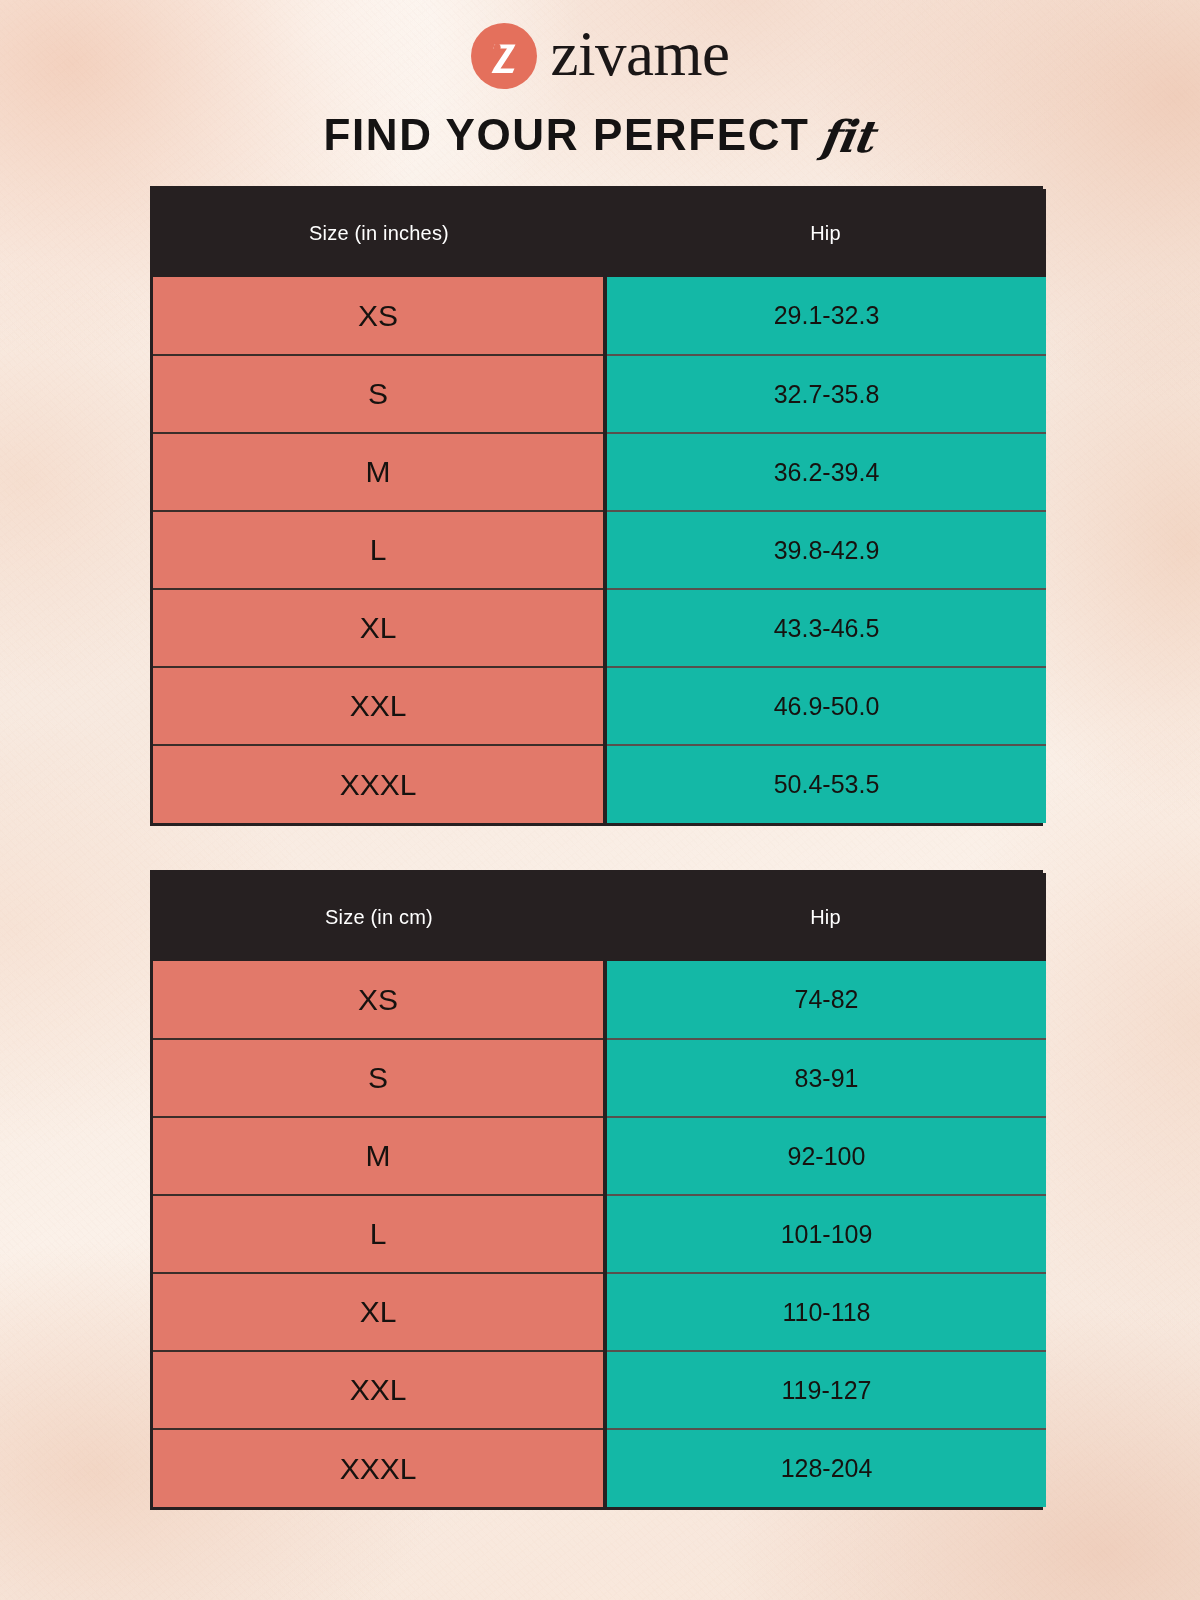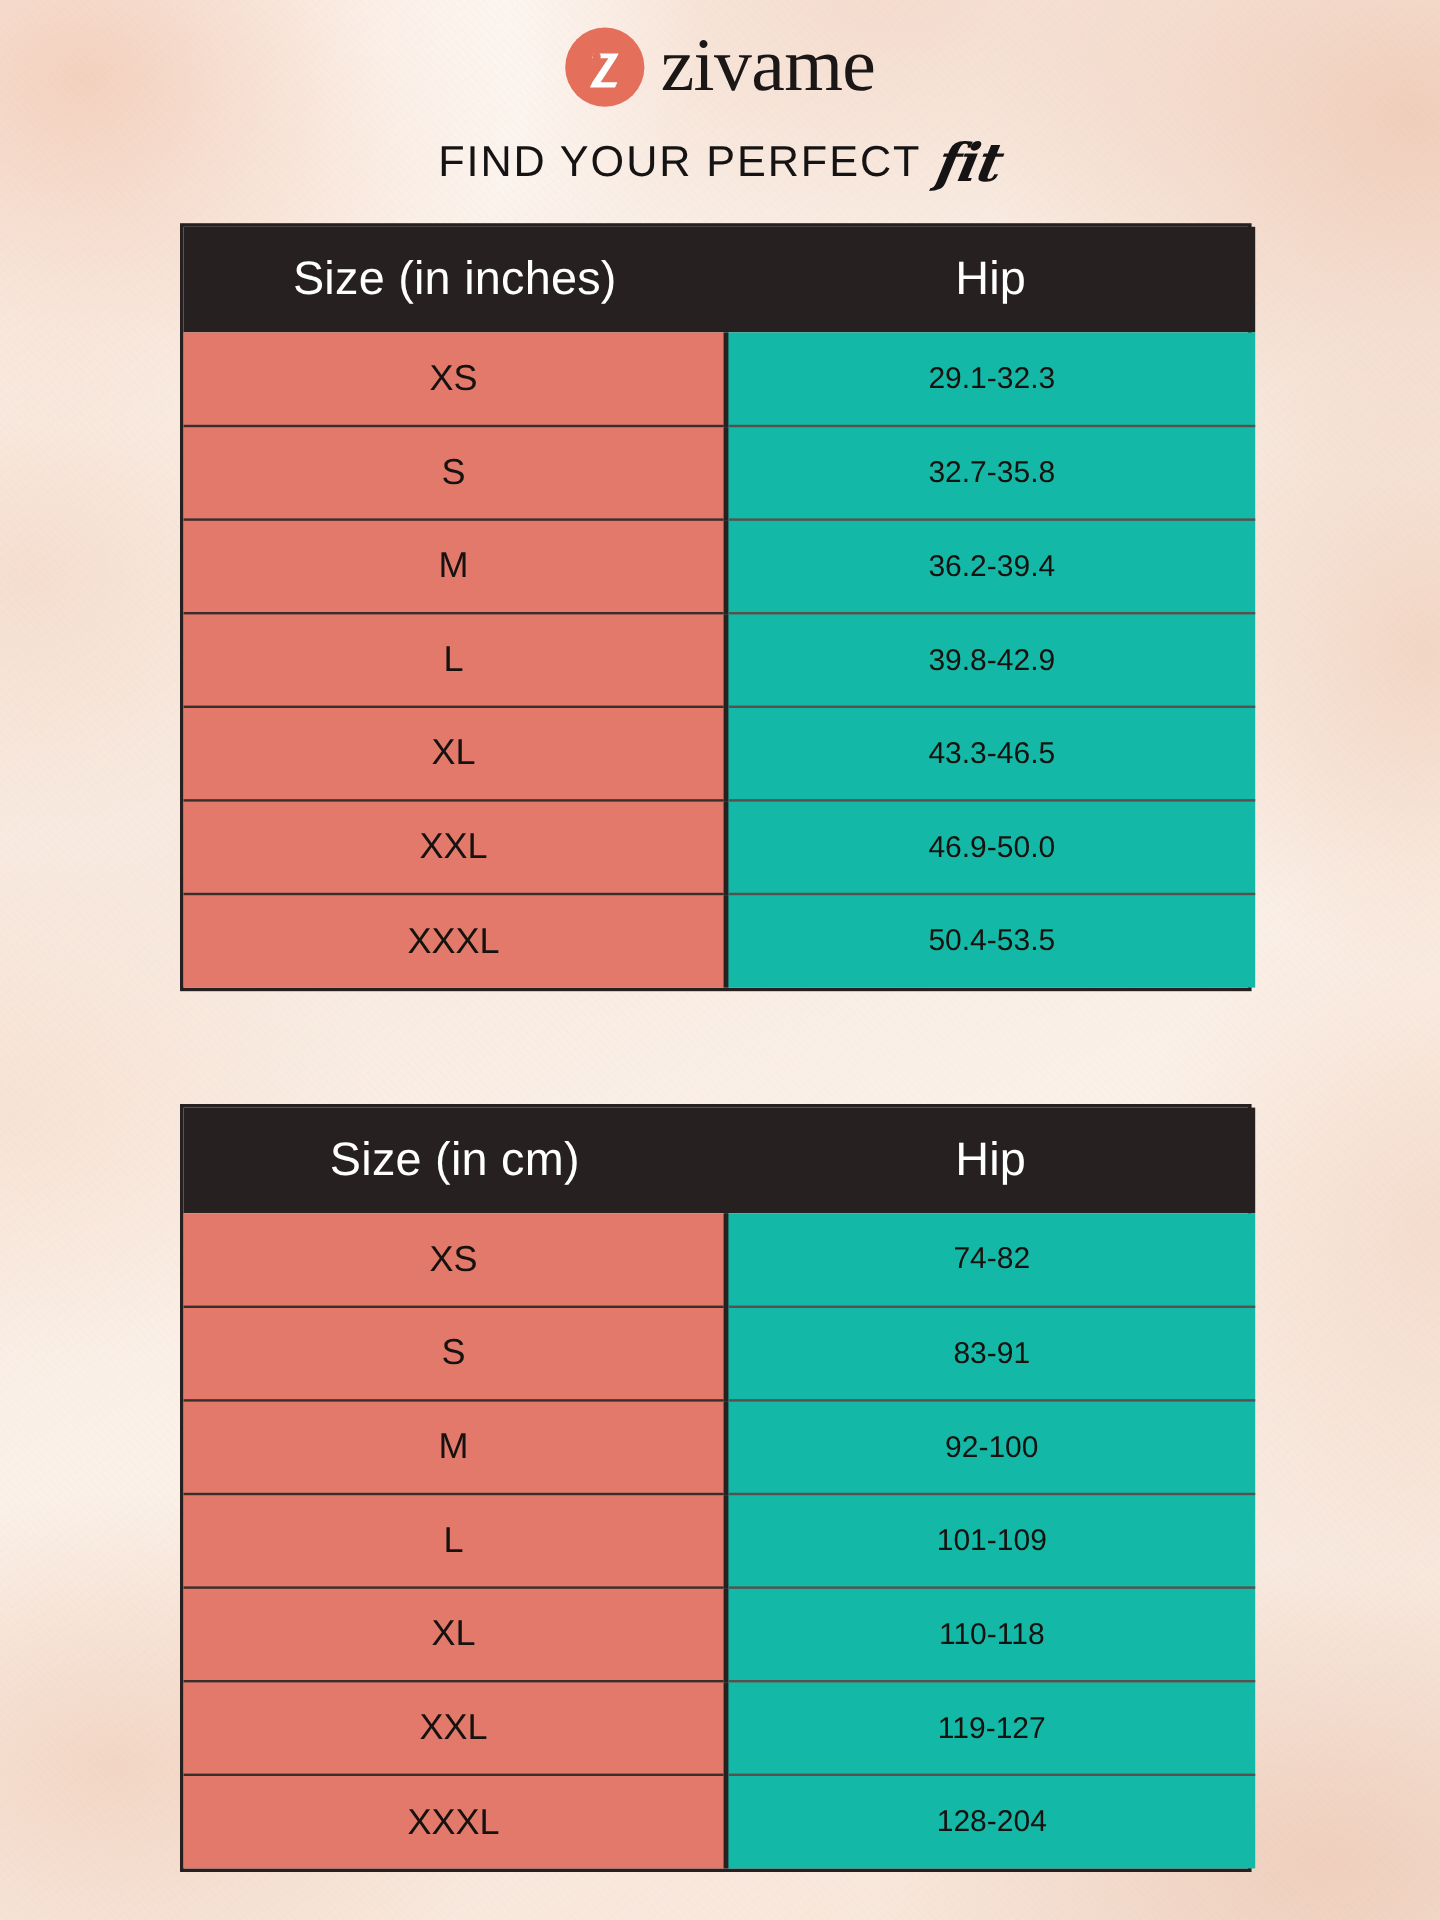--- a/index.html
+++ b/index.html
@@ -94,22 +94,22 @@
     left: 0;
     width: 1200px;
     height: 62px;
     display: flex;
     align-items: center;
     justify-content: center;
     gap: 14px;
   }
   .headline-main {
     font-family: "Liberation Sans", sans-serif;
-    font-size: 36px;
-    font-weight: 400;
+    font-size: 44px;
+    font-weight: 700;
     letter-spacing: 1.6px;
     color: #151313;
     line-height: 1;
   }
   .headline-script {
     font-family: "DejaVu Serif", serif;
     font-size: 44px;
     font-weight: 700;
     font-style: italic;
     color: #151313;
@@ -120,33 +120,33 @@
 
   
   .size-table {
     position: absolute;
     left: 150px;
     width: 893px;
     border: 3px solid #262021;
     background: #ffffff;
   }
   #table-inches { top: 186px; }
-  #table-cm     { top: 920px; }
+  #table-cm     { top: 870px; }
 
   .size-table table {
     width: 100%;
     border-collapse: collapse;
     table-layout: fixed;
   }
 
   .size-table th {
     background: #262021;
     color: #ffffff;
     font-family: "Liberation Sans", sans-serif;
-    font-size: 39px;
+    font-size: 20px;
     font-weight: 400;
     letter-spacing: 0.2px;
     height: 88px;
     text-align: center;
     padding: 0;
     border: 0;
   }
   .col-size { width: 452px; }
   .col-hip  { width: 441px; }
 

